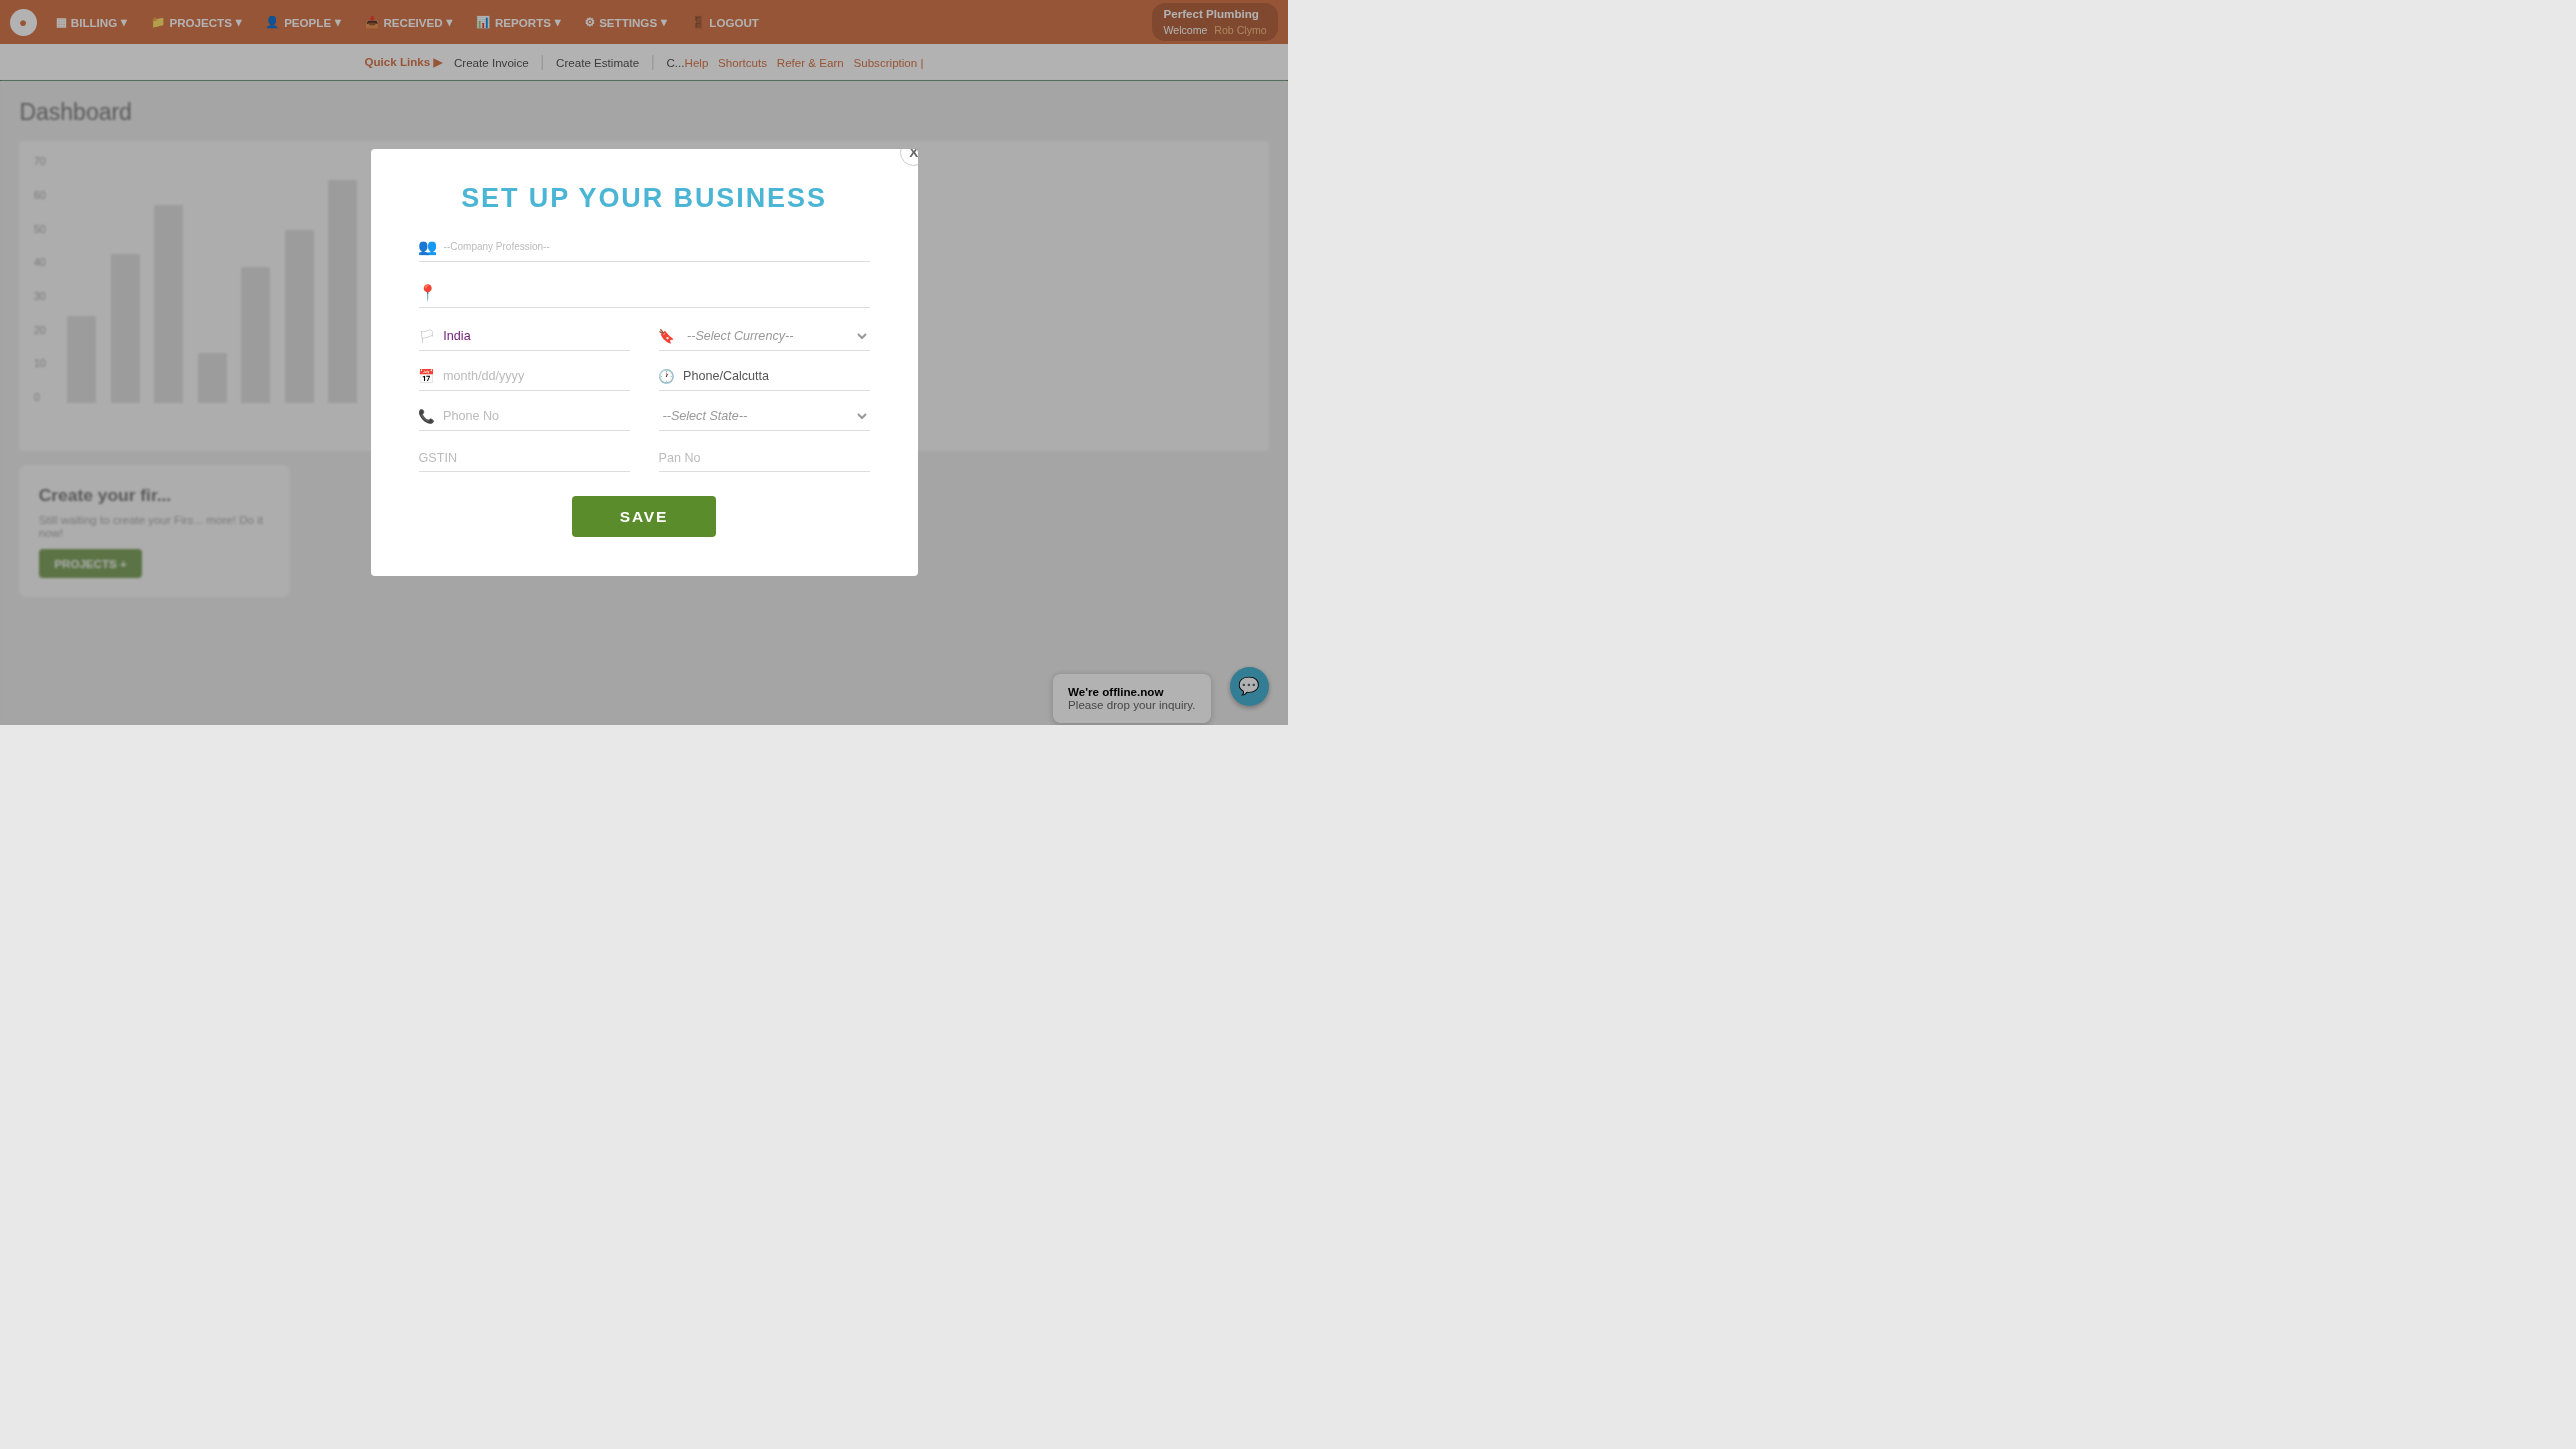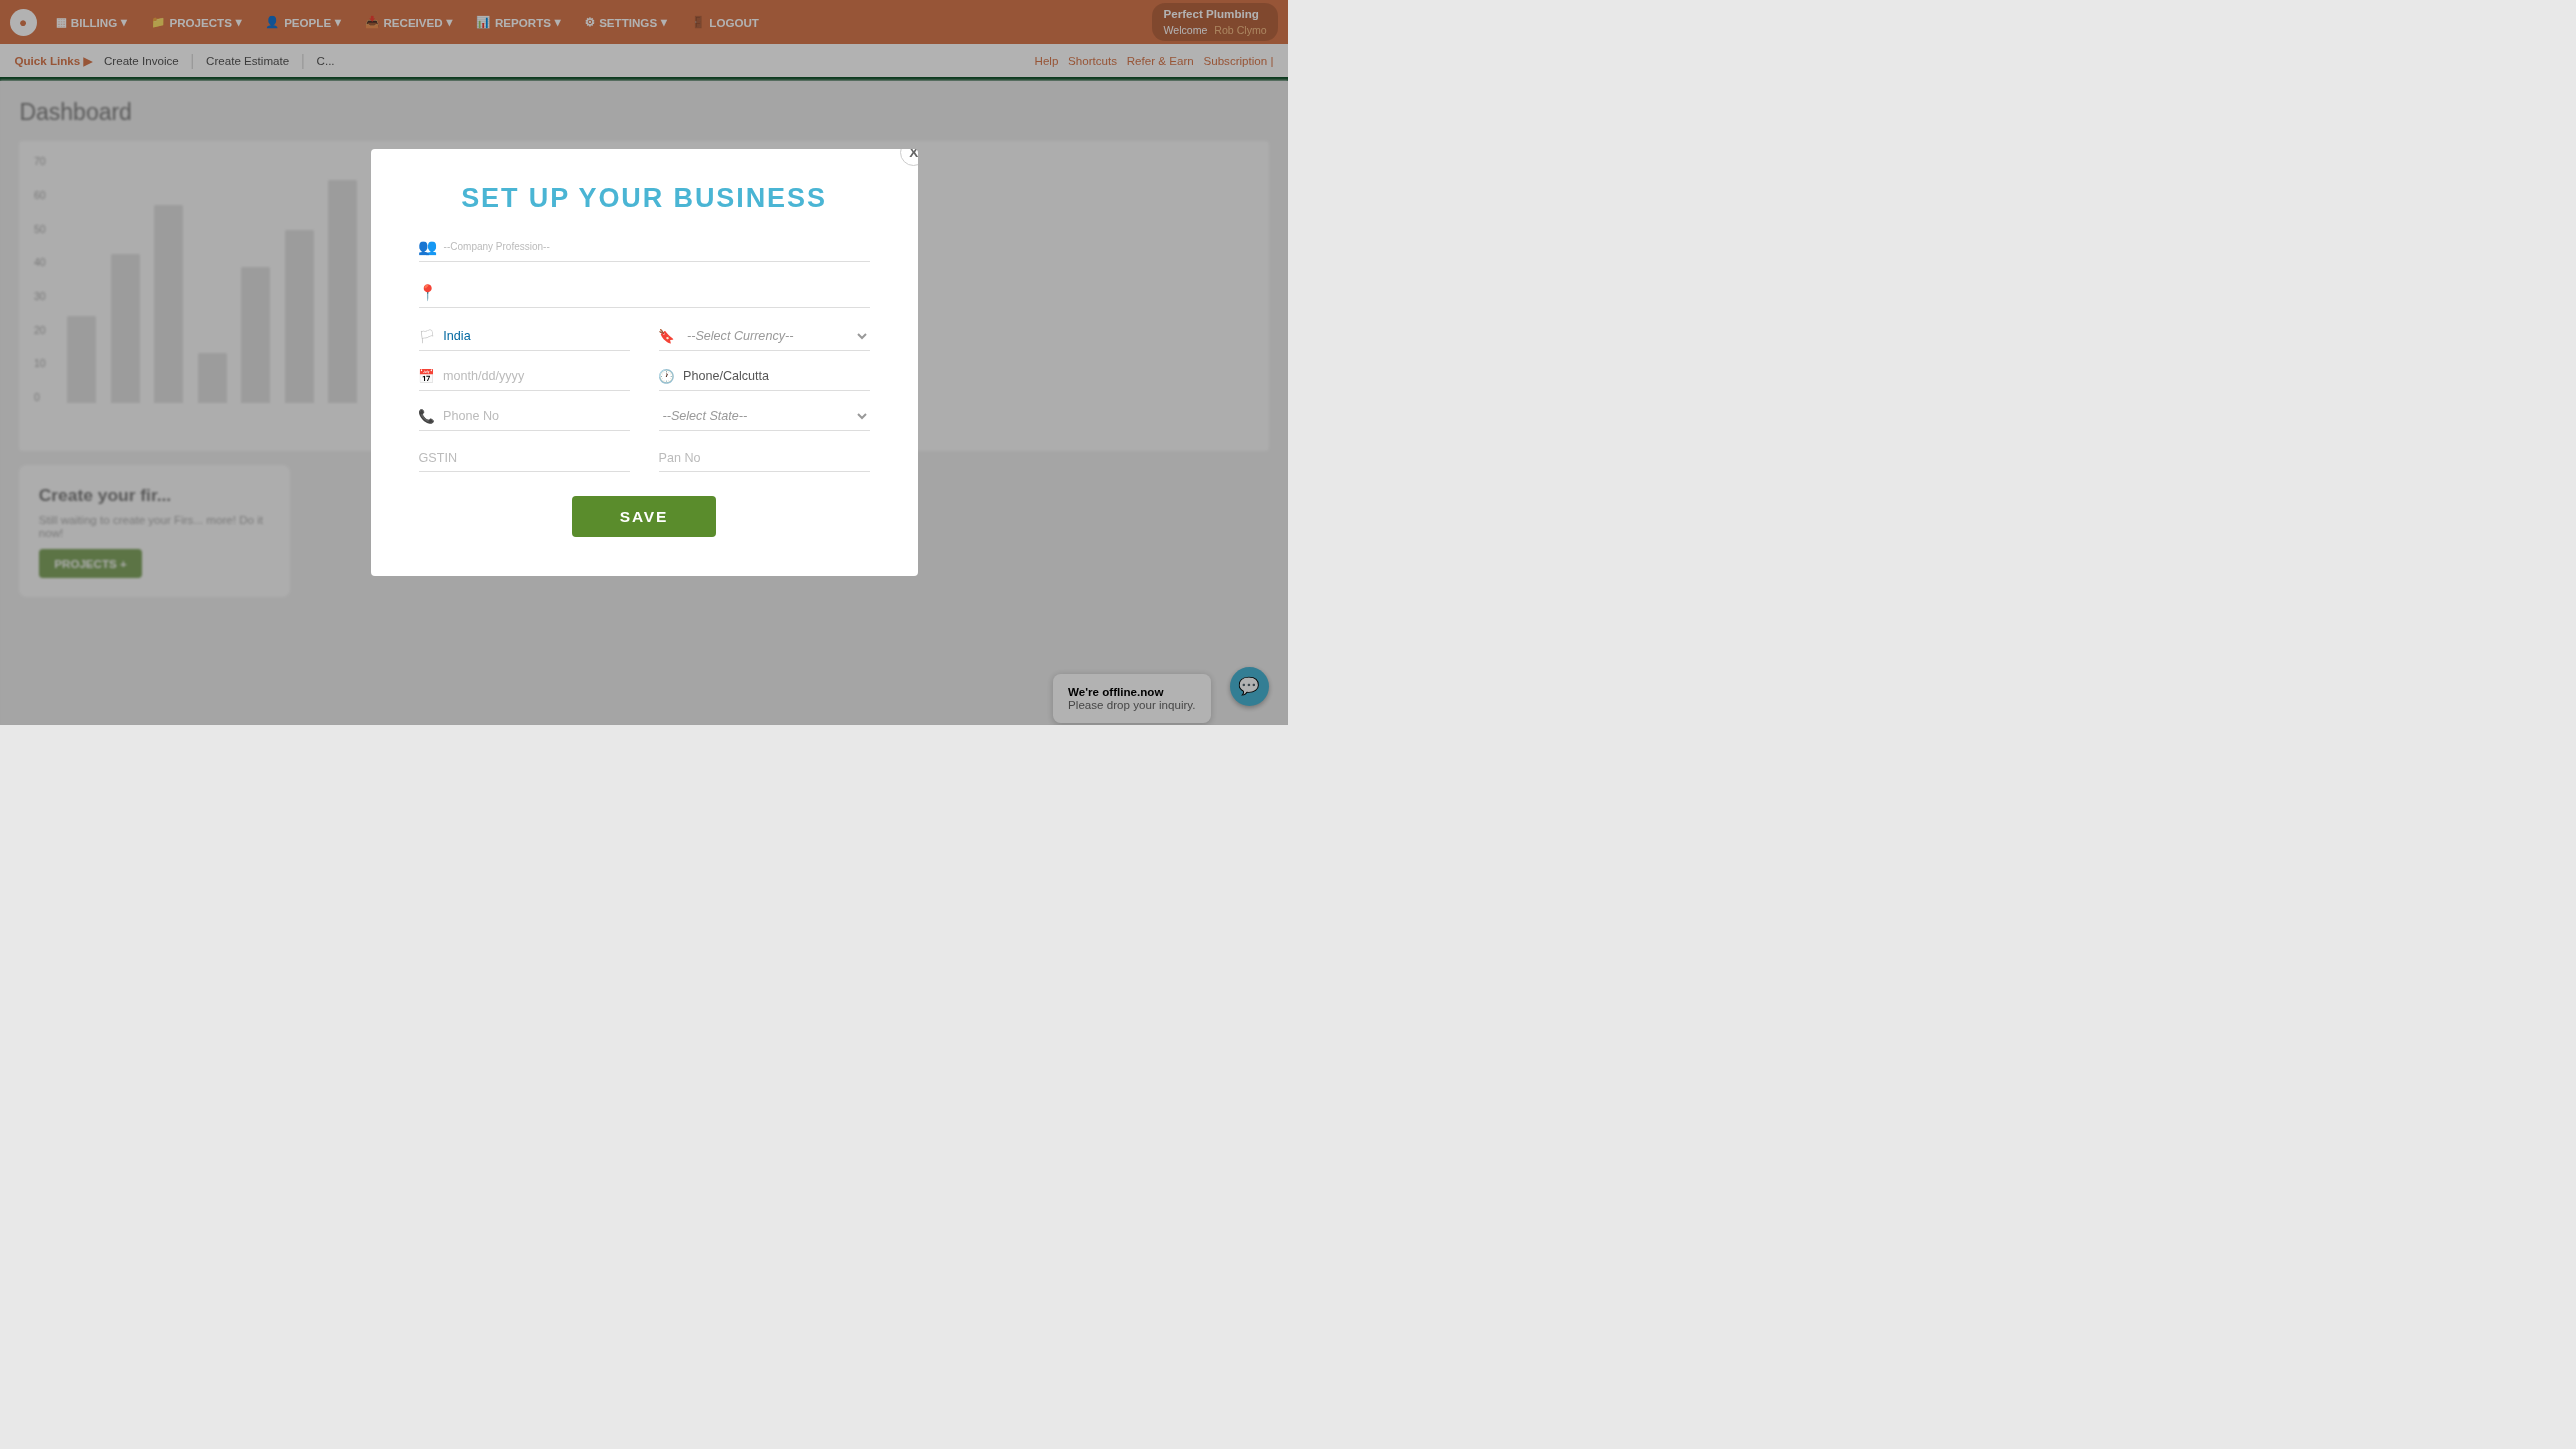--- a/index.html
+++ b/index.html
@@ -49,22 +49,22 @@
     }
     .user-box .welcome { color: #f5c08a; }
 
     
     .quick-bar {
       background: white;
       height: 37px;
       display: flex;
       align-items: center;
       padding: 0 14.5px;
-      border-bottom: 4px solid #14532d;
-      justify-content: space-between;
+      border-bottom: 1px solid #14532d;
+      justify-content: center;
     }
     .quick-links-left {
       display: flex;
       align-items: center;
       gap: 11.6px;
     }
     .quick-links-title {
       color: #d97a4f;
       font-size: 11.6px;
       font-weight: bold;
@@ -452,21 +452,21 @@
     </div>
 
     <div class="address-field">
       <span class="address-icon">📍</span>
     </div>
 
     <div class="form-row" style="margin-bottom: 17.4px;">
       <div class="form-col">
         <div class="field-row">
           <span class="field-icon">🏳</span>
-          <span style="font-size:12.6px; color:#0369a1;">India</span>
+          <span style="font-size:12.6px; color:#701a75;">India</span>
         </div>
       </div>
       <div class="form-col">
         <div class="field-row">
           <span class="field-icon">🔖</span>
           <select class="field-select">
             <option>--Select Currency--</option>
           </select>
         </div>
       </div>

